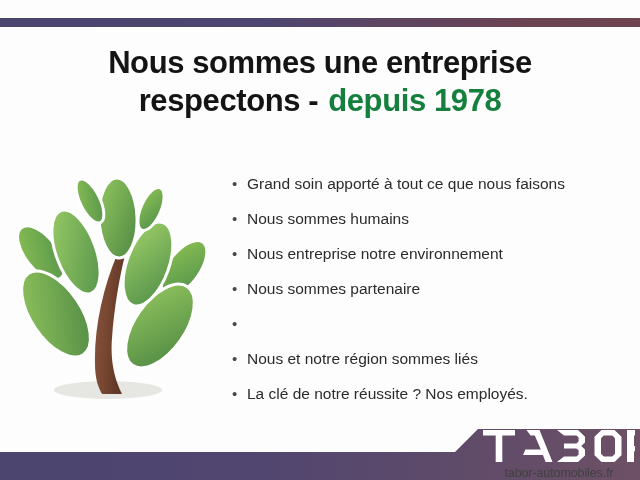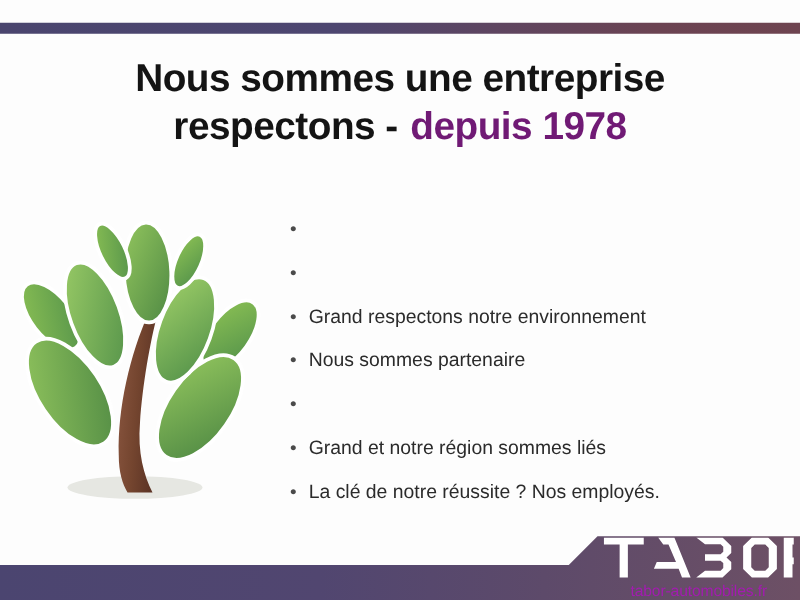--- a/index.html
+++ b/index.html
@@ -44,21 +44,21 @@
     letter-spacing: -0.4px;
   }
   .headline-line {
     display: block;
     font-size: 31px;
     font-weight: bold;
     color: #141414;
     white-space: nowrap;
   }
   .headline-accent {
-    color: #701a75;
+    color: #15803d;
     font-weight: bold;
   }
   .headline-spacer { display: inline-block; width: 10px; }
 
   
   #tree-figure {
     position: absolute;
     left: 8px;
     top: 138px;
     width: 215px;
@@ -122,21 +122,21 @@
     height: 33px;
   }
   #brand-wordmark svg { display: block; }
   #brand-tagline {
     position: absolute;
     left: 0;
     top: 36px;
     width: 152px;
     text-align: center;
     font-size: 12.5px;
-    color: #a21caf;
+    color: #404040;
     letter-spacing: -0.1px;
     white-space: nowrap;
   }
 </style>
 </head>
 <body>
 
 <div id="slide">
 
   <div id="top-bar"></div>
@@ -188,38 +188,40 @@
       <ellipse cx="110" cy="62" rx="19" ry="40" transform="rotate(-2 110 62)" fill="url(#lg1)" stroke="#ffffff" stroke-width="3"></ellipse>
 
       <ellipse cx="82" cy="45" rx="10" ry="24" transform="rotate(-26 82 45)" fill="url(#lg2)" stroke="#ffffff" stroke-width="3"></ellipse>
       <ellipse cx="143" cy="53" rx="10" ry="23" transform="rotate(24 143 53)" fill="url(#lg2)" stroke="#ffffff" stroke-width="3"></ellipse>
     </svg>
   </div>
 
   <ul id="values-list">
     <li>
       <span class="bullet-dot">•</span>
-    </li>
-    <li>
-      <span class="bullet-dot">•</span>
-    </li>
-    <li>
-      <span class="bullet-dot">•</span>
-      <span>Grand respectons notre environnement</span>
+      <span>Grand soin apporté à tout ce que nous faisons</span>
+    </li>
+    <li>
+      <span class="bullet-dot">•</span>
+      <span>Nous sommes humains</span>
+    </li>
+    <li>
+      <span class="bullet-dot">•</span>
+      <span>Nous entreprise notre environnement</span>
     </li>
     <li>
       <span class="bullet-dot">•</span>
       <span>Nous sommes partenaire</span>
     </li>
     <li>
       <span class="bullet-dot">•</span>
     </li>
     <li>
       <span class="bullet-dot">•</span>
-      <span>Grand et notre région sommes liés</span>
+      <span>Nous et notre région sommes liés</span>
     </li>
     <li>
       <span class="bullet-dot">•</span>
       <span>La clé de notre réussite ? Nos employés.</span>
     </li>
   </ul>
 
   <div id="brand-bar">
     <svg width="640" height="72" viewBox="0 0 640 72" xmlns="http://www.w3.org/2000/svg">
       <defs>

